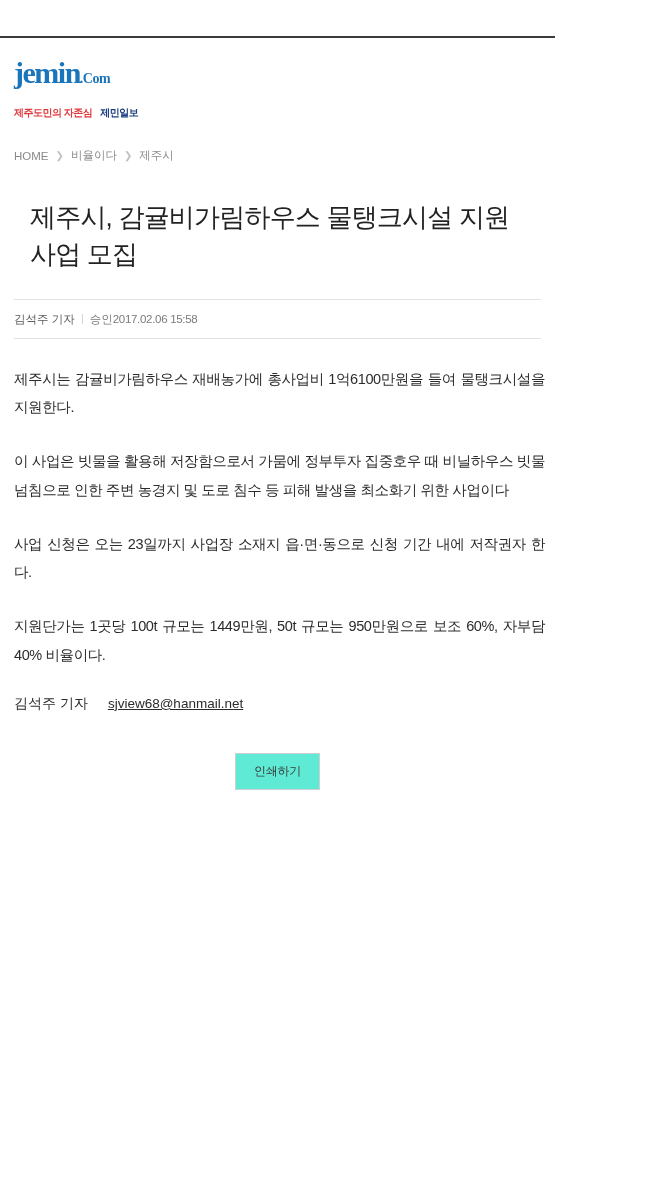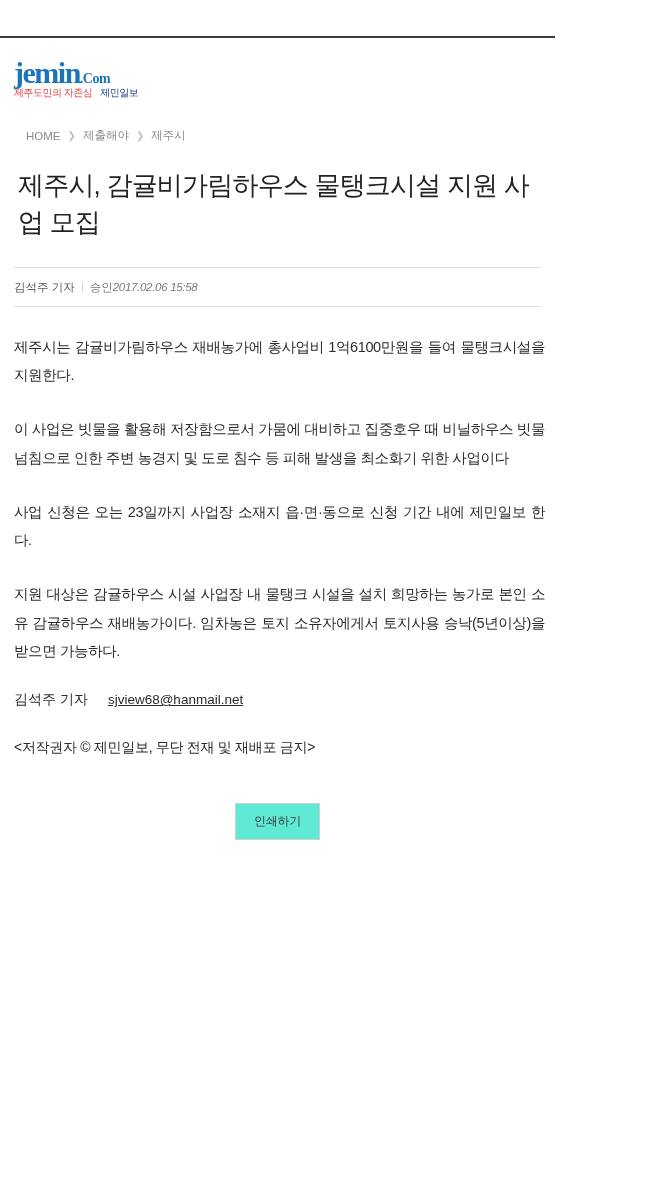--- a/index.html
+++ b/index.html
@@ -37,74 +37,74 @@
     letter-spacing: -1.5px;
     font-family: "Liberation Serif", "DejaVu Serif", serif;
   }
   .logo-main .dotcom {
     font-size: 14px;
     color: #1b75bb;
     font-weight: bold;
     letter-spacing: -0.5px;
   }
   .logo-sub {
-    margin-top: 0;
+    margin-top: 20px;
     font-size: 10px;
     color: #e03a3e;
-    font-weight: normal;
+    font-weight: bold;
     letter-spacing: -0.5px;
   }
   .logo-sub .right {
     color: #1b3e80;
     margin-left: 8px;
   }
   
   .breadcrumb {
-    padding: 14px 14px 10px 26px;
+    padding: 14px 14px 10px 14px;
     font-size: 11.5px;
     color: #8a8a8a;
     display: flex;
     align-items: center;
     gap: 7px;
   }
   .breadcrumb .sep {
     color: #c0c0c0;
     font-size: 10px;
   }
   .breadcrumb .crumb { color: #8a8a8a; }
   .breadcrumb .crumb.home { color: #8a8a8a; }
   
   .title {
     padding: 10px 14px 0 14px;
     font-size: 26px;
     line-height: 1.42;
     color: #222222;
     font-weight: normal;
     letter-spacing: -0.8px;
-    margin: 4px;
+    margin: 16px;
   }
   .byline-wrap {
     margin: 26px 14px 0 14px;
     border-top: 1px solid #e2e2e2;
     border-bottom: 1px solid #e2e2e2;
     padding: 12px 0 11px 0;
     display: flex;
     align-items: center;
     font-size: 11.5px;
     color: #7a7a7a;
   }
   .byline-wrap .author { color: #5a5a5a; }
   .byline-wrap .divider {
     display: inline-block;
     width: 1px;
     height: 10px;
     background: #d5d5d5;
     margin: 0 7px;
   }
-  .byline-wrap .date { color: #7a7a7a; letter-spacing: -0.3px; font-style: italic; }
+  .byline-wrap .date { color: #7a7a7a; letter-spacing: -0.3px; }
   
   article.body {
     padding: 26px 10px 0 14px;
   }
   article.body p {
     margin: 0 0 26px 0;
     font-size: 14.5px;
     line-height: 1.95;
     color: #2b2b2b;
     text-align: justify;
@@ -155,45 +155,44 @@
       </div>
       <div class="logo-sub">
         <span>제주도민의 자존심</span><span class="right">제민일보</span>
       </div>
     </div>
   </div>
 
   <nav class="breadcrumb">
     <span class="crumb home">HOME</span>
     <span class="sep">❯</span>
-    <span class="crumb">제출해야</span>
+    <span class="crumb">비율이다</span>
     <span class="sep">❯</span>
     <span class="crumb">제주시</span>
   </nav>
 
   <h1 class="title">제주시, 감귤비가림하우스 물탱크시설 지원 사업 모집</h1>
 
   <div class="byline-wrap">
     <span class="author">김석주 기자</span>
     <span class="divider"></span>
     <span class="date-label">승인</span>
     <span class="date">2017.02.06 15:58</span>
   </div>
 
   <article class="body">
     <p>제주시는 감귤비가림하우스 재배농가에 총사업비 1억6100만원을 들여 물탱크시설을 지원한다.</p>
-    <p>이 사업은 빗물을 활용해 저장함으로서 가뭄에 대비하고 집중호우 때 비닐하우스 빗물 넘침으로 인한 주변 농경지 및 도로 침수 등 피해 발생을 최소화기 위한 사업이다</p>
-    <p>사업 신청은 오는 23일까지 사업장 소재지 읍·면·동으로 신청 기간 내에 제민일보 한다.</p>
-    <p>지원 대상은 감귤하우스 시설 사업장 내 물탱크 시설을 설치 희망하는 농가로 본인 소유 감귤하우스 재배농가이다. 임차농은 토지 소유자에게서 토지사용 승낙(5년이상)을 받으면 가능하다.</p>
+    <p>이 사업은 빗물을 활용해 저장함으로서 가뭄에 정부투자 집중호우 때 비닐하우스 빗물 넘침으로 인한 주변 농경지 및 도로 침수 등 피해 발생을 최소화기 위한 사업이다</p>
+    <p>사업 신청은 오는 23일까지 사업장 소재지 읍·면·동으로 신청 기간 내에 저작권자 한다.</p>
+    <p>지원단가는 1곳당 100t 규모는 1449만원, 50t 규모는 950만원으로 보조 60%, 자부담 40% 비율이다.</p>
 
     <div class="reporter-line">
       <span>김석주 기자</span>
       <span class="email">sjview68@hanmail.net</span>
     </div>
 
-    <div class="copyright">&lt;저작권자 © 제민일보, 무단 전재 및 재배포 금지&gt;</div>
   </article>
 
   <div class="print-row">
     <button class="print-btn">인쇄하기</button>
   </div>
 
 </div>
 
 </body></html>

